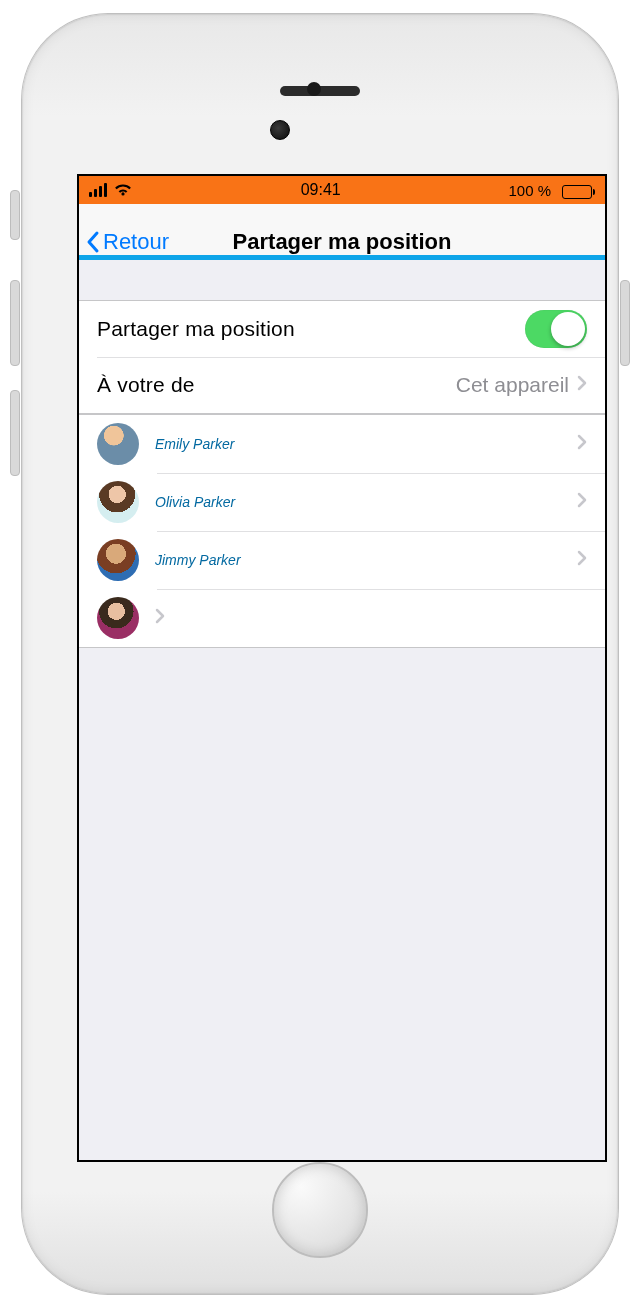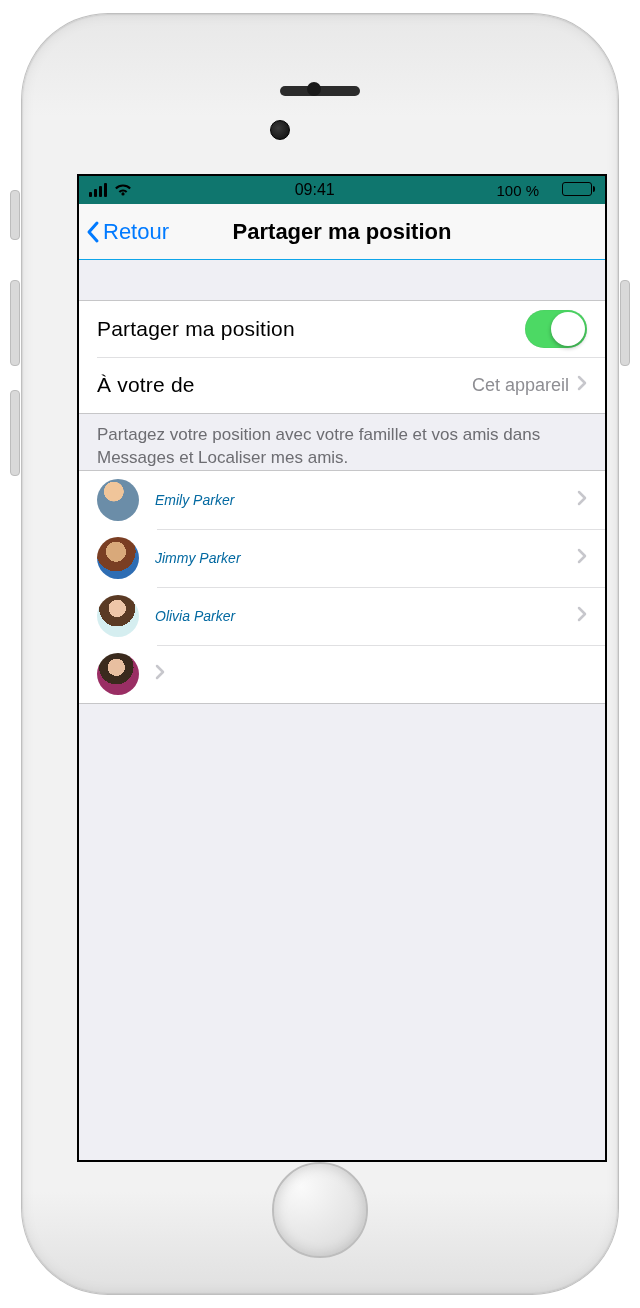--- a/index.html
+++ b/index.html
@@ -55,37 +55,37 @@
       background:#efeff4;
       border:2px solid #000;
       overflow:hidden;
     }
     
     .status-bar {
       height:28px;
       display:flex; align-items:center; justify-content:space-between;
       padding:0 10px;
       font-size:16px; font-weight:500; color:#000;
-      background:#0f766e;
+      background:#f97316;
     }
     .status-left { display:flex; align-items:center; gap:6px; }
     .sig { display:flex; align-items:flex-end; gap:2px; height:14px;}
     .sig i { width:3px; background:#000; border-radius:1px; }
     .sig i:nth-child(1){height:5px}.sig i:nth-child(2){height:8px}.sig i:nth-child(3){height:11px}.sig i:nth-child(4){height:14px}
     .wifi svg { display:block; }
-    .status-right { display:flex; align-items:flex-start; gap:23px; font-size:15px;}
+    .status-right { display:flex; align-items:flex-end; gap:11px; font-size:15px;}
     .batt { display:flex; align-items:center; }
     .batt-body { width:30px; height:14px; border:1.5px solid #000; border-radius:3px; padding:1px; }
     .batt-fill { width:100%; height:100%; background:#000; border-radius:1px;}
     .batt-tip { width:2px; height:6px; background:#000; border-radius:0 2px 2px 0; margin-left:1px;}
     
     .nav {
       height:56px; background:#f8f8f8;
-      border-bottom:1px solid #0ea5e9;
-      display:flex; align-items:center; position:relative;
+      border-bottom:5px solid #0ea5e9;
+      display:flex; align-items:flex-end; position:relative;
     }
     .nav-back {
       display:flex; align-items:center; gap:2px;
       color:#007aff; font-size:22px;
       position:absolute; left:6px;
     }
     .nav-title {
       width:100%; text-align:center;
       font-size:22px; font-weight:600; color:#000;
     }
@@ -96,21 +96,21 @@
       min-height:56px; padding:0 18px;
       display:flex; align-items:center; justify-content:space-between;
       position:relative;
     }
     .row + .row::before {
       content:""; position:absolute; left:18px; right:0; top:0;
       border-top:1px solid #e0e0e2;
     }
     .row-label { font-size:21px; color:#000; letter-spacing:.2px; }
     .row-right { display:flex; align-items:center; gap:8px; }
-    .row-val { font-size:18px; color:#8e8e93; }
+    .row-val { font-size:21px; color:#8e8e93; }
     .chevron { color:#c7c7cc; }
     
     .switch {
       width:62px; height:38px; background:#4cd964; border-radius:20px;
       position:relative; box-shadow: inset 0 0 1px rgba(0,0,0,.2);
     }
     .switch .knob {
       position:absolute; right:2px; top:2px;
       width:34px; height:34px; background:#fff; border-radius:50%;
       box-shadow:0 2px 4px rgba(0,0,0,.3);
@@ -208,41 +208,40 @@
               <span class="row-val">Cet appareil</span>
               <span class="chevron">
                 <svg width="10" height="16" viewBox="0 0 10 16">
                     <path fill="none" stroke="#c7c7cc" stroke-width="2.5" stroke-linecap="round" stroke-linejoin="round" d="m2 2 6 6-6 6"></path>
                   </svg>
               </span>
             </span>
           </div>
         </div>
 
-        <div class="footer-text">Partagez votre position avec votre famille et vos amis dans Messages et Localiser mes amis.</div>
 
 
         <div class="group">
           <div class="frow">
             <span class="avatar av1"></span>
             <span class="fname">Emily Parker</span>
             <span class="chevron"><svg width="10" height="16" viewBox="0 0 10 16">
                   <path fill="none" stroke="#c7c7cc" stroke-width="2.5" stroke-linecap="round" stroke-linejoin="round" d="m2 2 6 6-6 6"></path>
                 </svg></span>
           </div>
           <div class="frow">
+            <span class="avatar av3"></span>
+            <span class="fname">Olivia Parker</span>
+            <span class="chevron"><svg width="10" height="16" viewBox="0 0 10 16">
+                  <path fill="none" stroke="#c7c7cc" stroke-width="2.5" stroke-linecap="round" stroke-linejoin="round" d="m2 2 6 6-6 6"></path>
+                </svg></span>
+          </div>
+          <div class="frow">
             <span class="avatar av2"></span>
             <span class="fname">Jimmy Parker</span>
-            <span class="chevron"><svg width="10" height="16" viewBox="0 0 10 16">
-                  <path fill="none" stroke="#c7c7cc" stroke-width="2.5" stroke-linecap="round" stroke-linejoin="round" d="m2 2 6 6-6 6"></path>
-                </svg></span>
-          </div>
-          <div class="frow">
-            <span class="avatar av3"></span>
-            <span class="fname">Olivia Parker</span>
             <span class="chevron"><svg width="10" height="16" viewBox="0 0 10 16">
                   <path fill="none" stroke="#c7c7cc" stroke-width="2.5" stroke-linecap="round" stroke-linejoin="round" d="m2 2 6 6-6 6"></path>
                 </svg></span>
           </div>
           <div class="frow">
             <span class="avatar av4"></span>
             <span class="chevron"><svg width="10" height="16" viewBox="0 0 10 16">
                   <path fill="none" stroke="#c7c7cc" stroke-width="2.5" stroke-linecap="round" stroke-linejoin="round" d="m2 2 6 6-6 6"></path>
                 </svg></span>
           </div>

